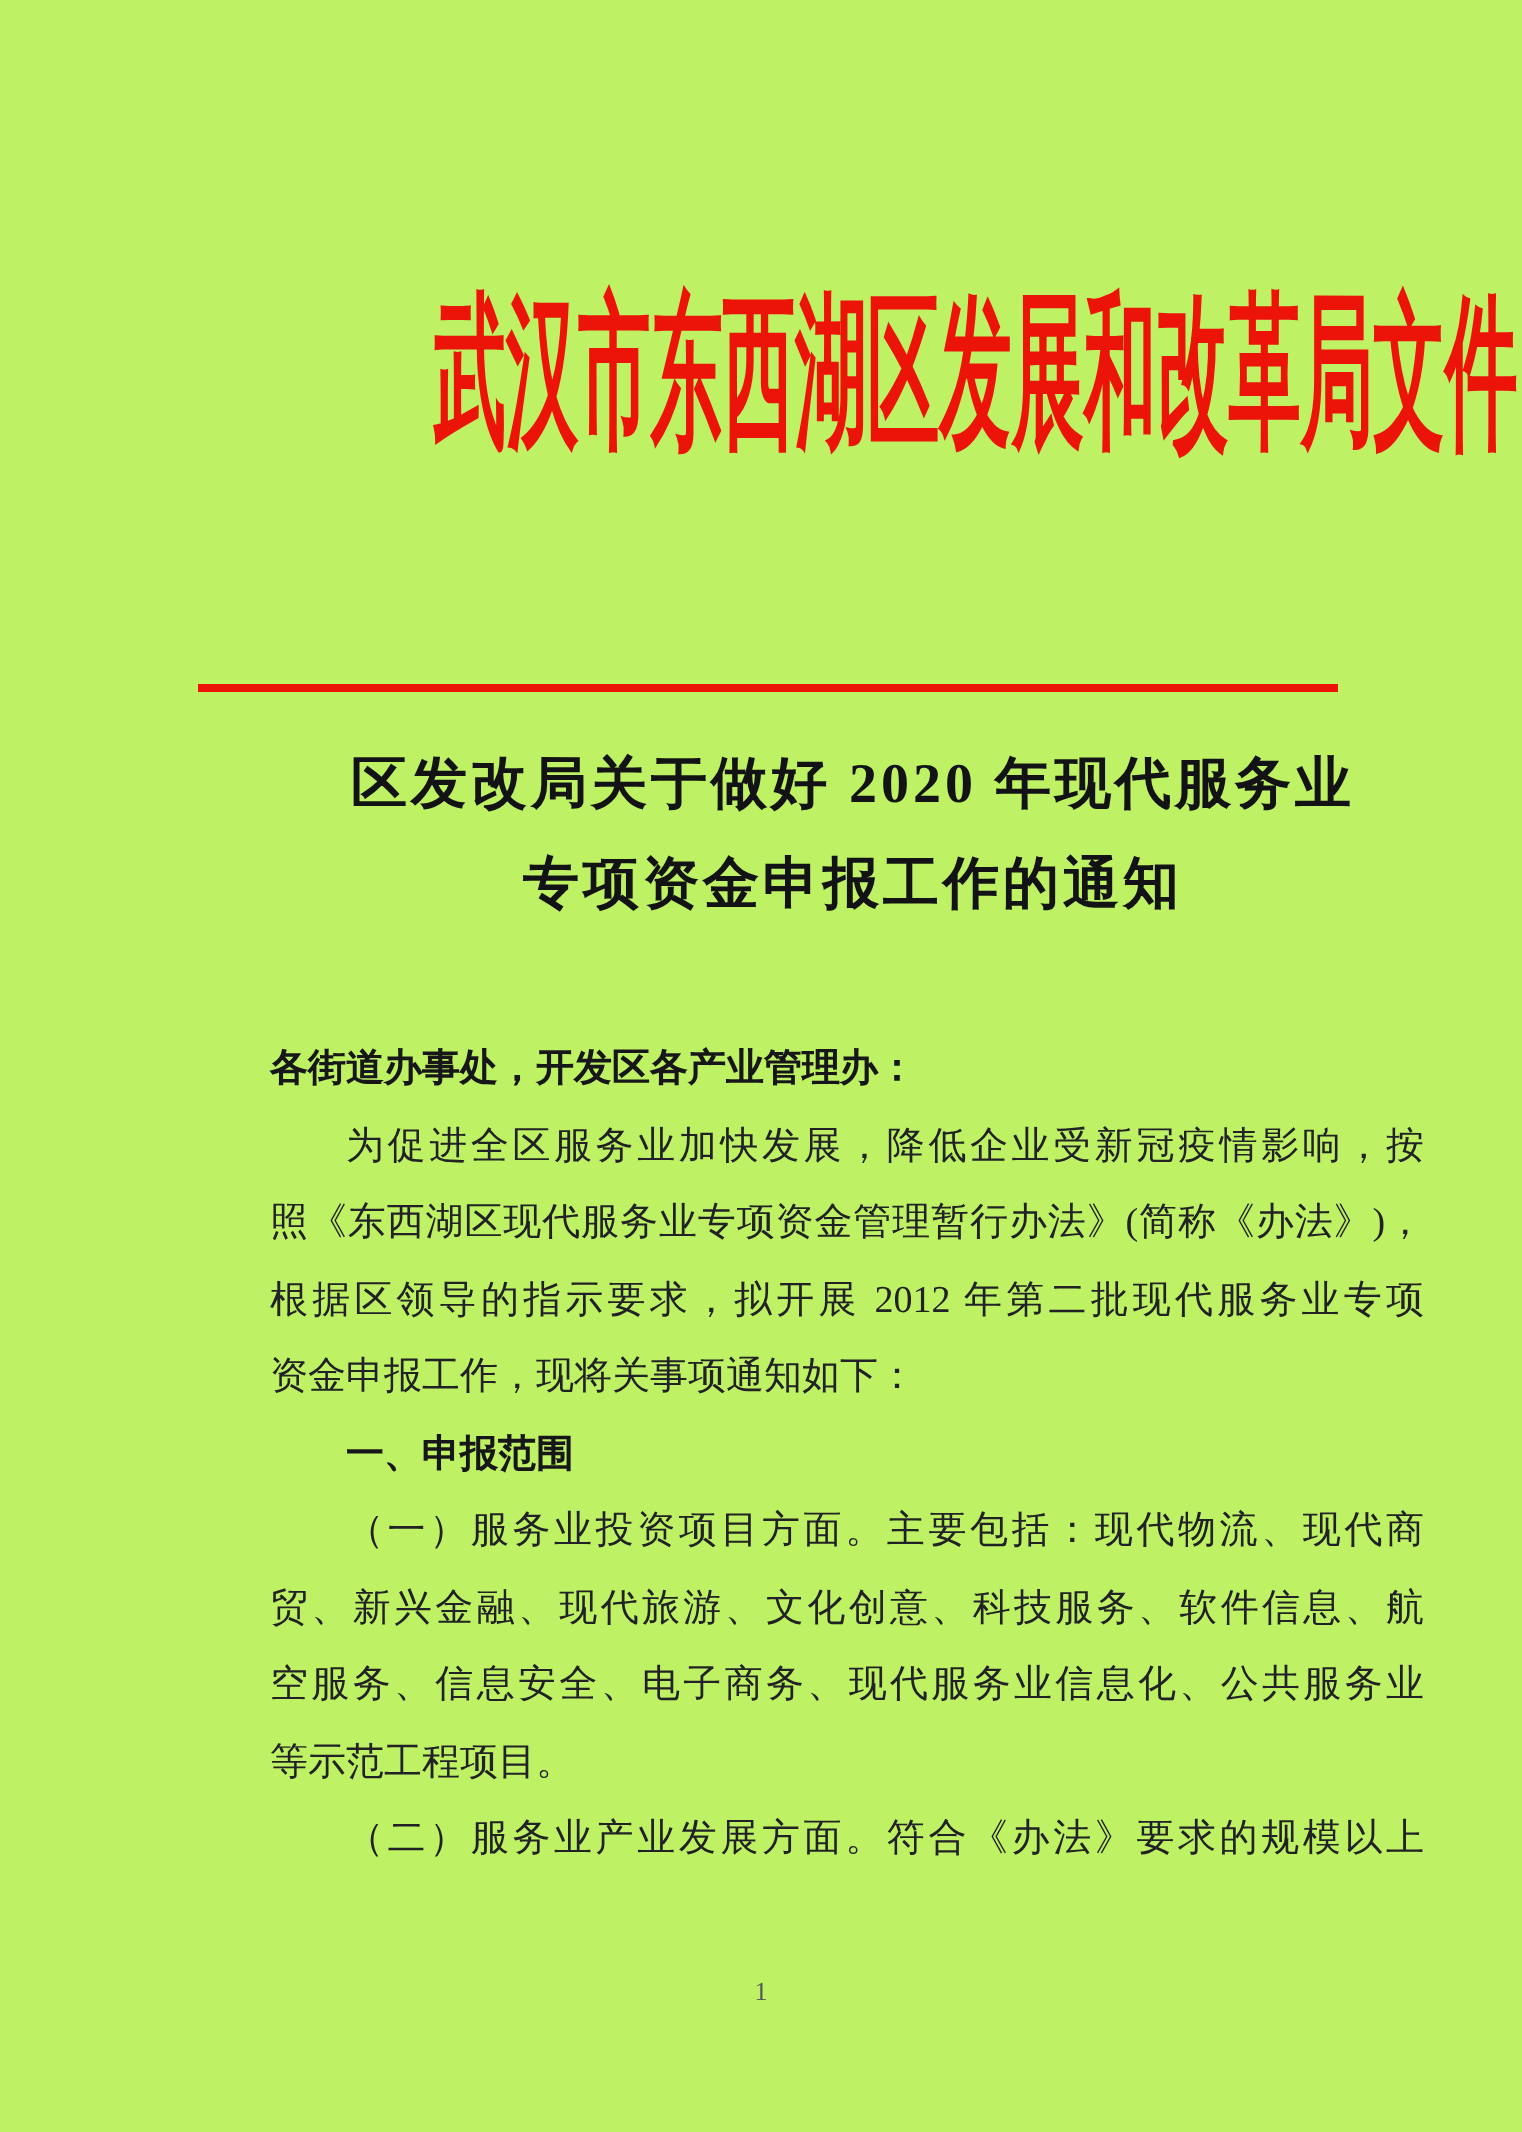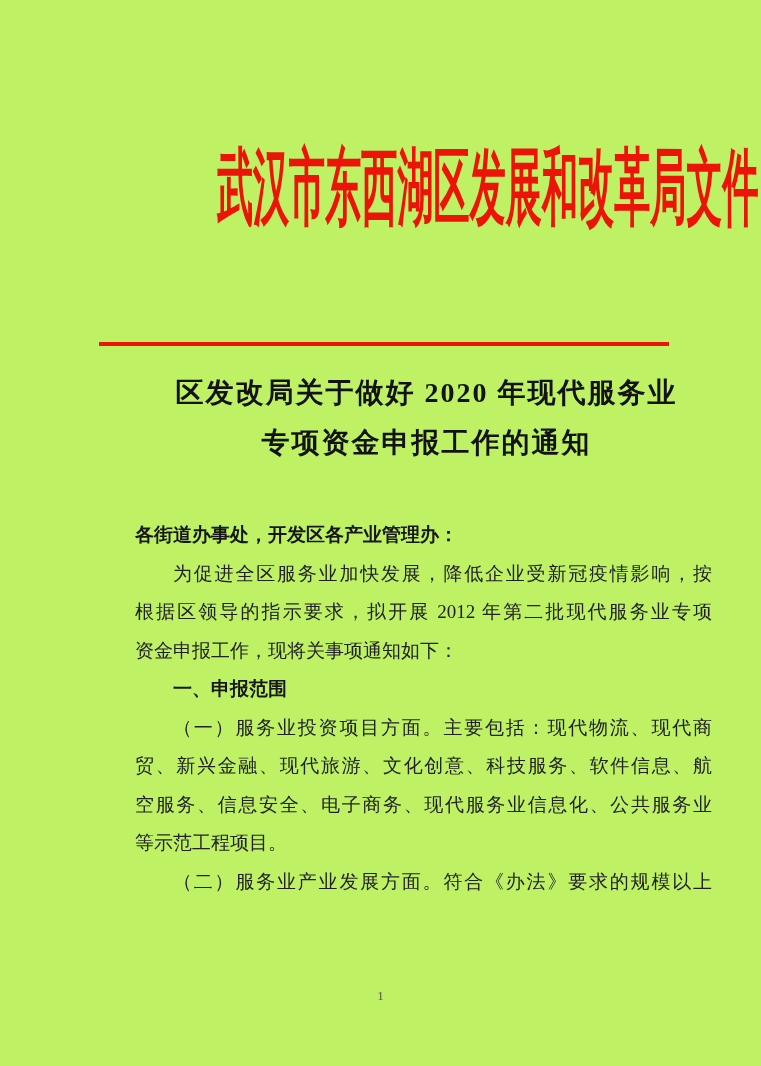--- a/index.html
+++ b/index.html
@@ -99,20 +99,21 @@
   <div class="red-rule accent-bg" style="background: rgb(236, 20, 8);"></div>
 
   <div class="doc-title">
     <div>区发改局关于做好 2020 年现代服务业</div>
     <div>专项资金申报工作的通知</div>
   </div>
 
   <div class="doc-body">
       <div class="body-line bold para-end">各街道办事处，开发区各产业管理办：</div>
       <div class="body-line" style="text-indent: 2em;">为促进全区服务业加快发展，降低企业受新冠疫情影响，按</div>
+      <div class="body-line">照《东西湖区现代服务业专项资金管理暂行办法》(简称《办法》)，</div>
       <div class="body-line">根据区领导的指示要求，拟开展 2012 年第二批现代服务业专项</div>
       <div class="body-line para-end">资金申报工作，现将关事项通知如下：</div>
       <div class="body-line bold para-end" style="text-indent: 2em;">一、申报范围</div>
       <div class="body-line" style="text-indent: 2em;">（一）服务业投资项目方面。主要包括：现代物流、现代商</div>
       <div class="body-line">贸、新兴金融、现代旅游、文化创意、科技服务、软件信息、航</div>
       <div class="body-line">空服务、信息安全、电子商务、现代服务业信息化、公共服务业</div>
       <div class="body-line para-end">等示范工程项目。</div>
       <div class="body-line" style="text-indent: 2em; font-family: Liberation Serif, serif;">（二）服务业产业发展方面。符合《办法》要求的规模以上</div>
     </div>
 

